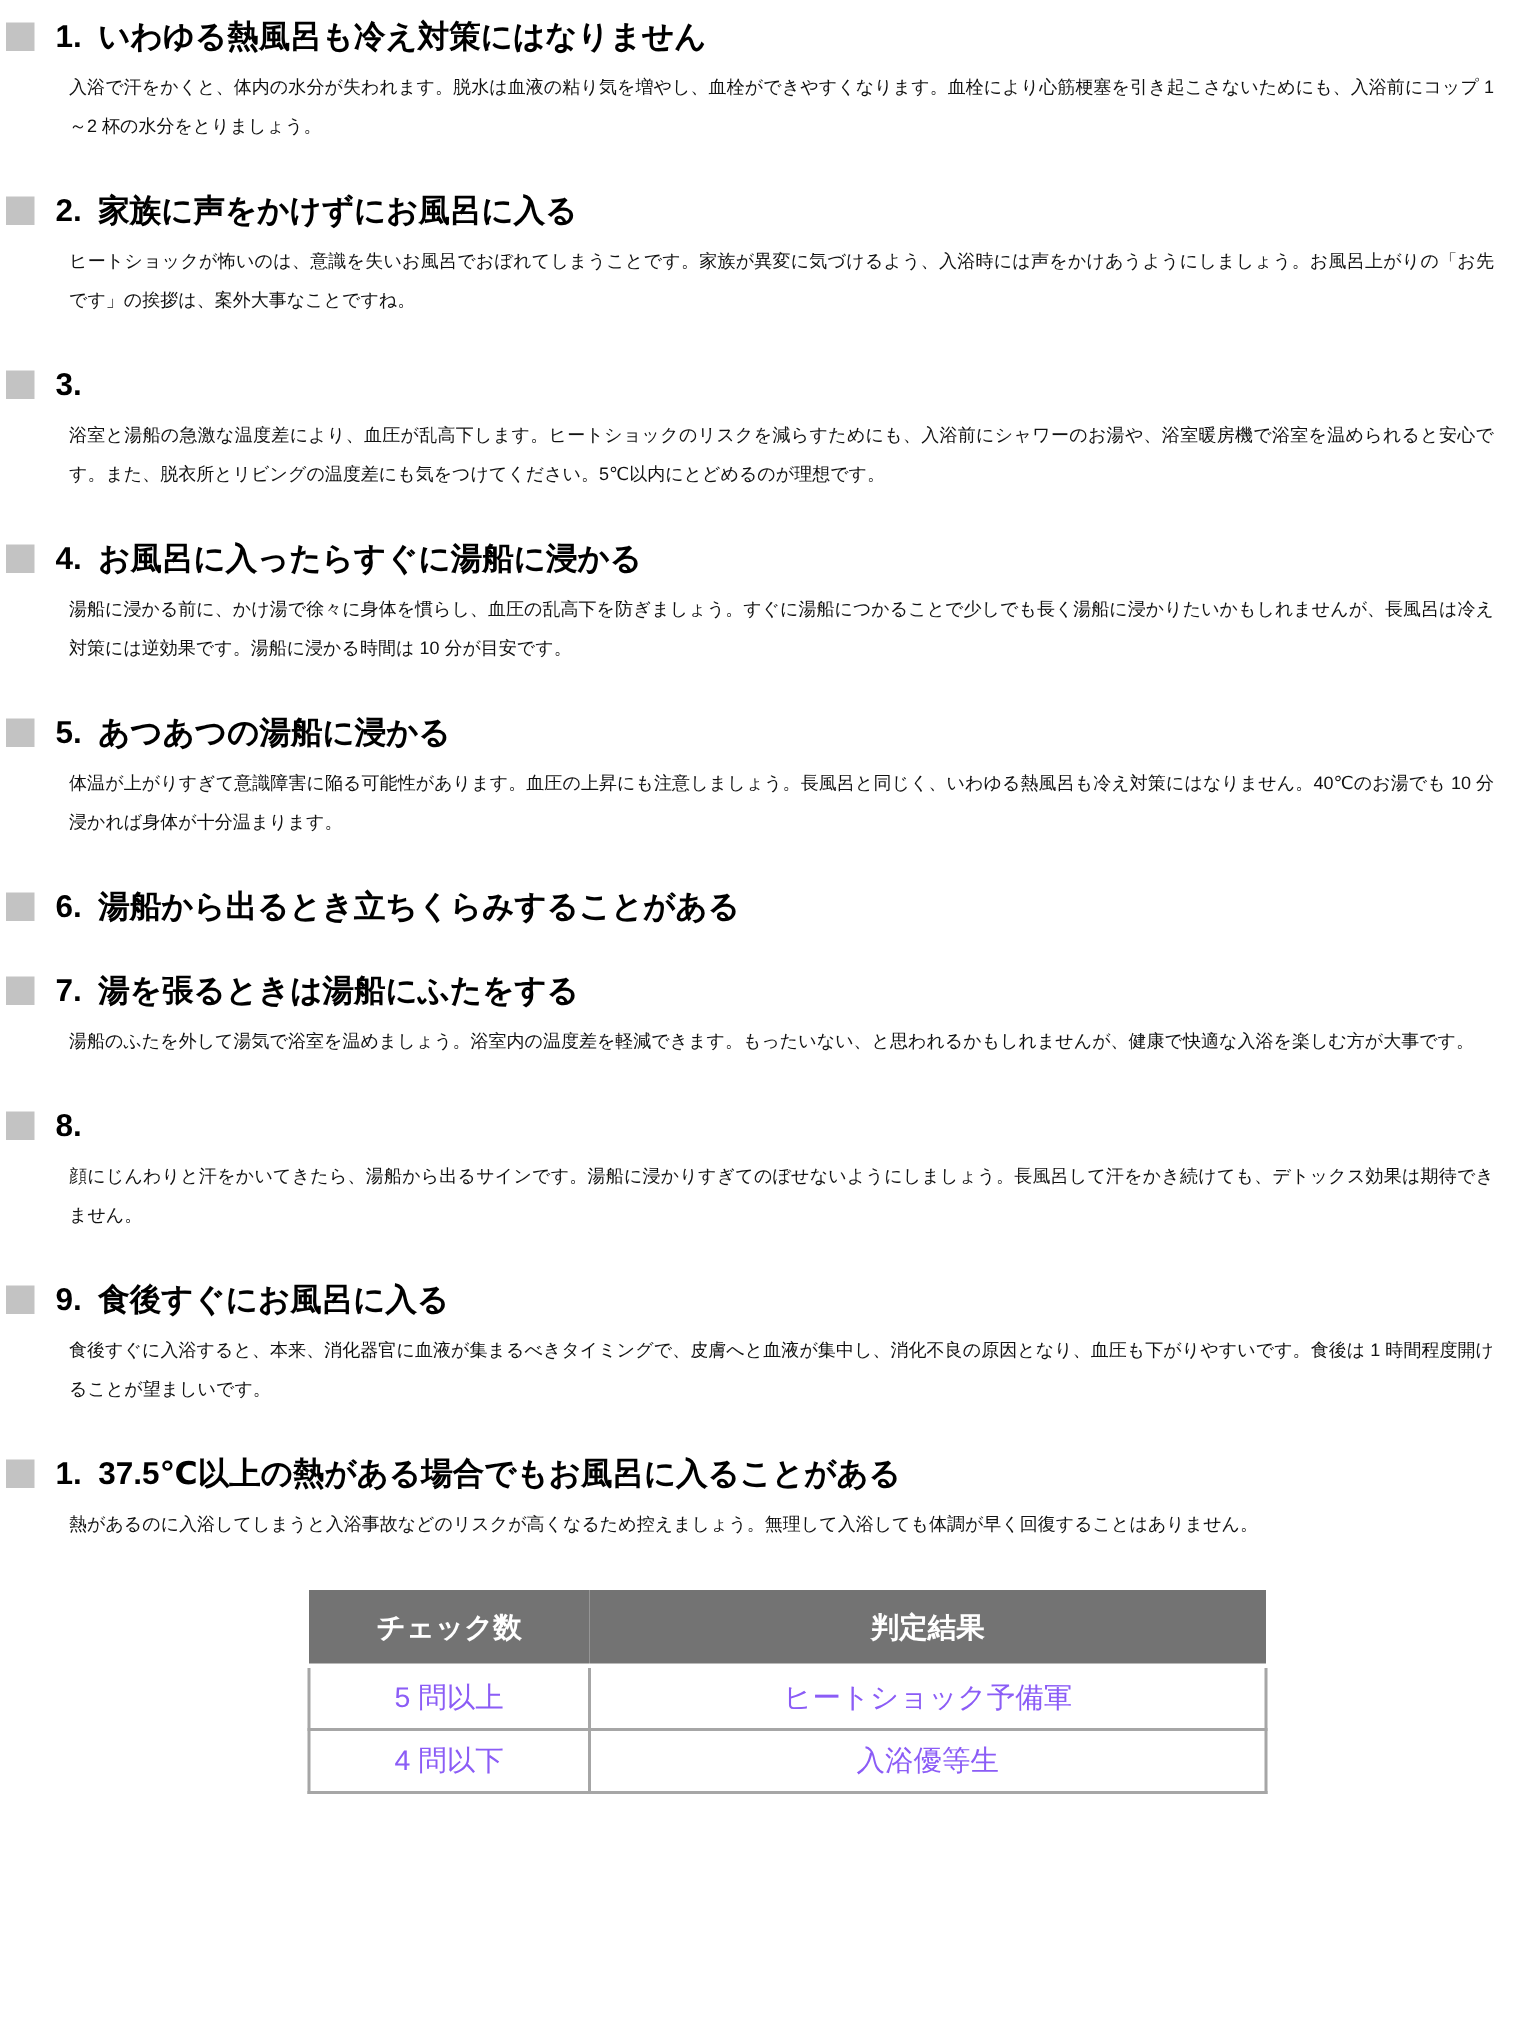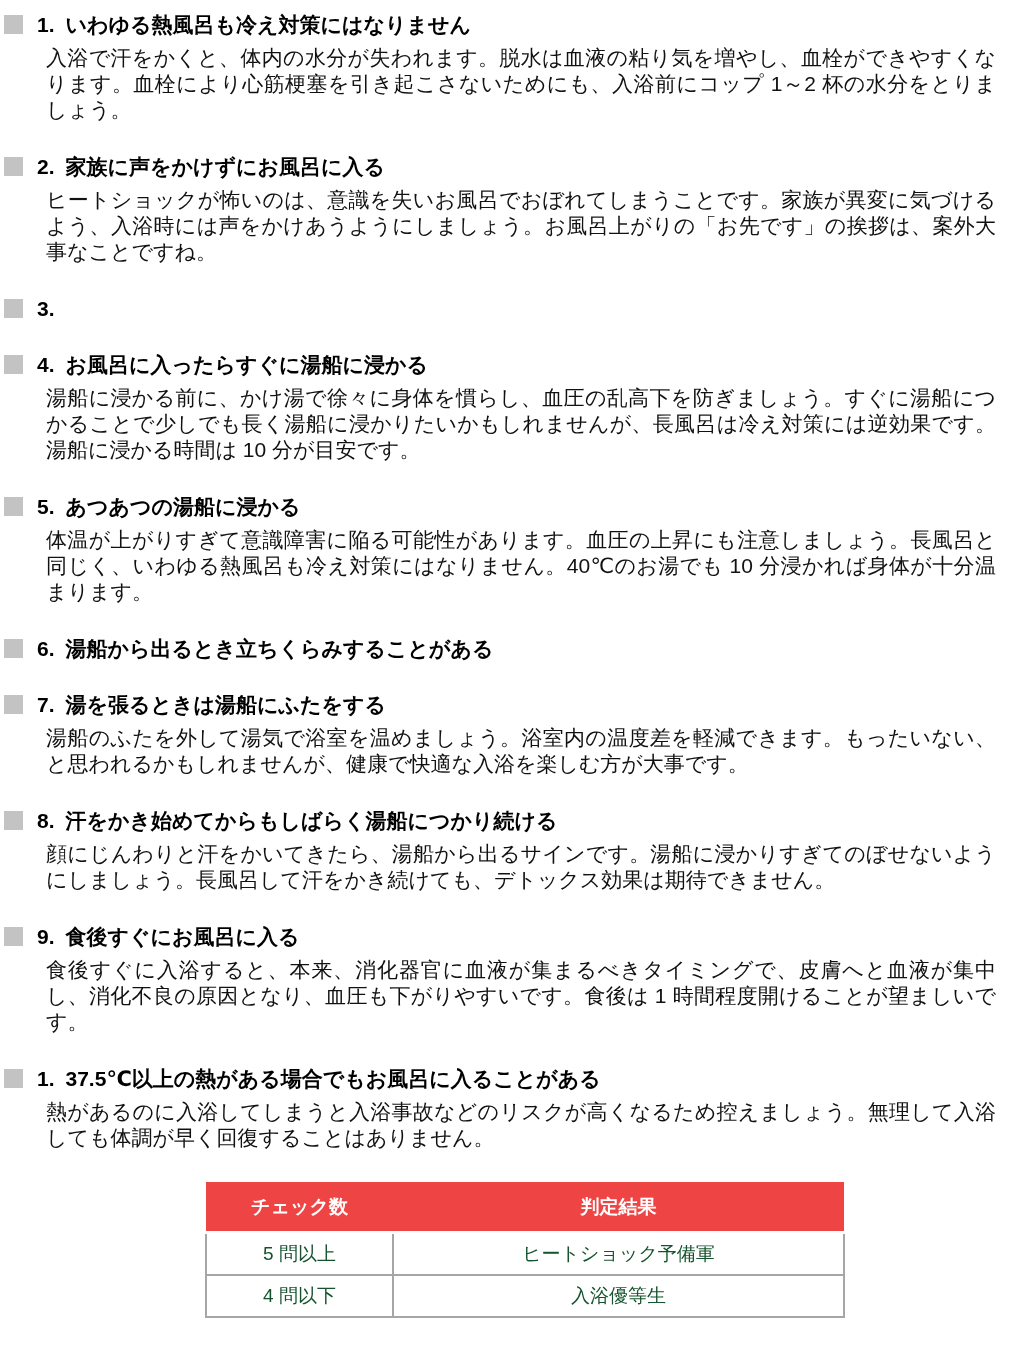--- a/index.html
+++ b/index.html
@@ -42,49 +42,49 @@
     display: flex;
     color: #000000;
   }
   .heading .num {
     white-space: nowrap;
     margin-right: 11px;
   }
   .body {
     margin: 8px 0 0 0;
     padding-left: 9px;
-    font-size: 21px;
+    font-size: 12px;
     line-height: 26px;
     text-align: justify;
     color: #111111;
   }
   .result-table {
     margin: 23px 0 0 205px;
     border-collapse: collapse;
     table-layout: fixed;
     width: 638px;
     font-size: 19px;
   }
   .result-table th {
-    background: #ef4444;
+    background: #737373;
     color: #ffffff;
     font-weight: bold;
     height: 47px;
     border: none;
     border-bottom: 3px solid #ffffff;
     text-align: center;
     vertical-align: middle;
   }
   .result-table td {
     background: #ffffff;
     border: 2px solid #a6a6a6;
     height: 38px;
     text-align: center;
     vertical-align: middle;
-    color: #14532d;
+    color: #8b5cf6;
   }
   .col-checks { width: 187px; }
   .col-result { width: 451px; }
 </style>
 </head>
 <body>
 
 <div class="page">
 
   <div class="item">
@@ -108,20 +108,21 @@
       <p class="body">ヒートショックが怖いのは、意識を失いお風呂でおぼれてしまうことです。家族が異変に気づけるよう、入浴時には声をかけあうようにしましょう。お風呂上がりの「お先です」の挨拶は、案外大事なことですね。</p>
     </div>
   </div>
 
   <div class="item">
     <div class="checkbox"></div>
     <div class="content">
       <h2 class="heading">
           <span class="num">3.</span>
         </h2>
+      <p class="body">浴室と湯船の急激な温度差により、血圧が乱高下します。ヒートショックのリスクを減らすためにも、入浴前にシャワーのお湯や、浴室暖房機で浴室を温められると安心です。また、脱衣所とリビングの温度差にも気をつけてください。5℃以内にとどめるのが理想です。</p>
     </div>
   </div>
 
   <div class="item">
     <div class="checkbox"></div>
     <div class="content">
       <h2 class="heading">
           <span class="num">4.</span>
           <span>お風呂に入ったらすぐに湯船に浸かる</span>
         </h2>
@@ -159,21 +160,20 @@
         </h2>
       <p class="body">湯船のふたを外して湯気で浴室を温めましょう。浴室内の温度差を軽減できます。もったいない、と思われるかもしれませんが、健康で快適な入浴を楽しむ方が大事です。</p>
     </div>
   </div>
 
   <div class="item">
     <div class="checkbox"></div>
     <div class="content">
       <h2 class="heading">
           <span class="num">8.</span>
-          <span>汗をかき始めてからもしばらく湯船につかり続ける</span>
         </h2>
       <p class="body">顔にじんわりと汗をかいてきたら、湯船から出るサインです。湯船に浸かりすぎてのぼせないようにしましょう。長風呂して汗をかき続けても、デトックス効果は期待できません。</p>
     </div>
   </div>
 
   <div class="item">
     <div class="checkbox"></div>
     <div class="content">
       <h2 class="heading">
           <span class="num">9.</span>

